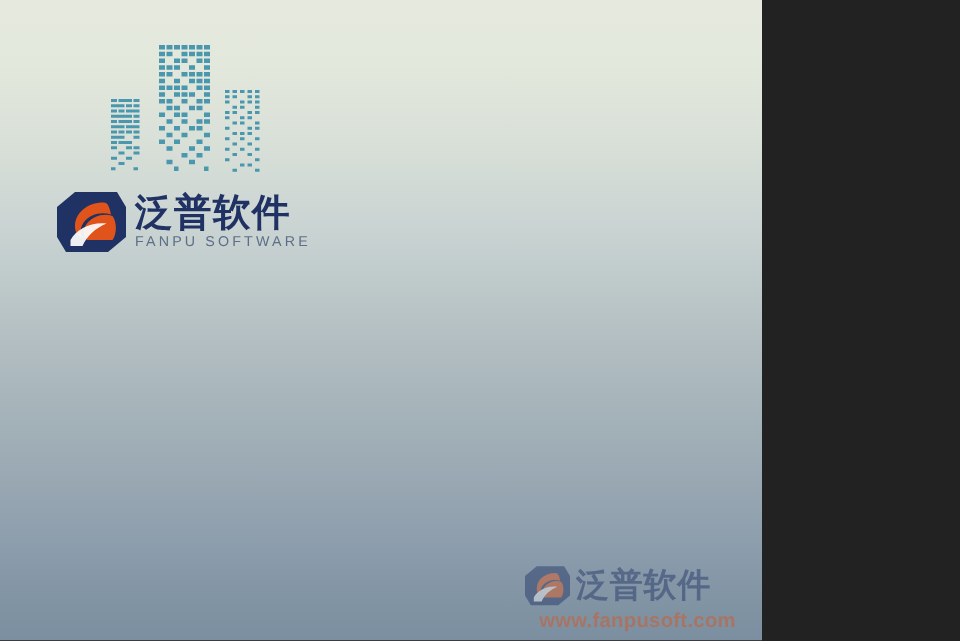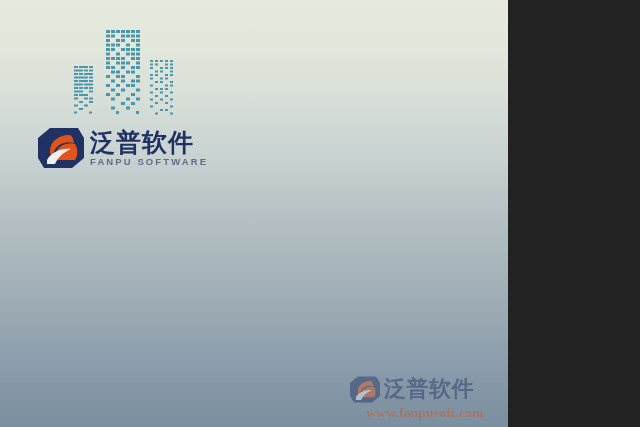--- a/index.html
+++ b/index.html
@@ -57,21 +57,21 @@
     font-size: 25px;
     font-weight: 700;
     line-height: 1.05;
     color: #1f3263;
     letter-spacing: 1px;
     white-space: nowrap;
   }
   .logo-en {
     font-family: "Liberation Sans", sans-serif;
     font-size: 9.5px;
-    font-weight: 700;
+    font-weight: 400;
     line-height: 1.1;
     color: #5d6f88;
     letter-spacing: 2.1px;
     margin-top: 2px;
     white-space: nowrap;
   }
 
   
   #headline {
     position: absolute;
@@ -108,21 +108,21 @@
     margin-left: 4px;
     font-family: "Liberation Sans", sans-serif;
     font-size: 22px;
     font-weight: 700;
     color: #1f3263;
     letter-spacing: 0.5px;
     white-space: nowrap;
   }
   .wm-url {
     margin-top: 1px;
-    font-family: Liberation Serif, serif;
+    font-family: Liberation Sans, sans-serif;
     font-size: 13.5px;
     font-weight: 700;
     color: #d9541e;
     letter-spacing: 0.2px;
     white-space: nowrap;
     text-align: center;
   }
 </style>
 </head>
 <body>

